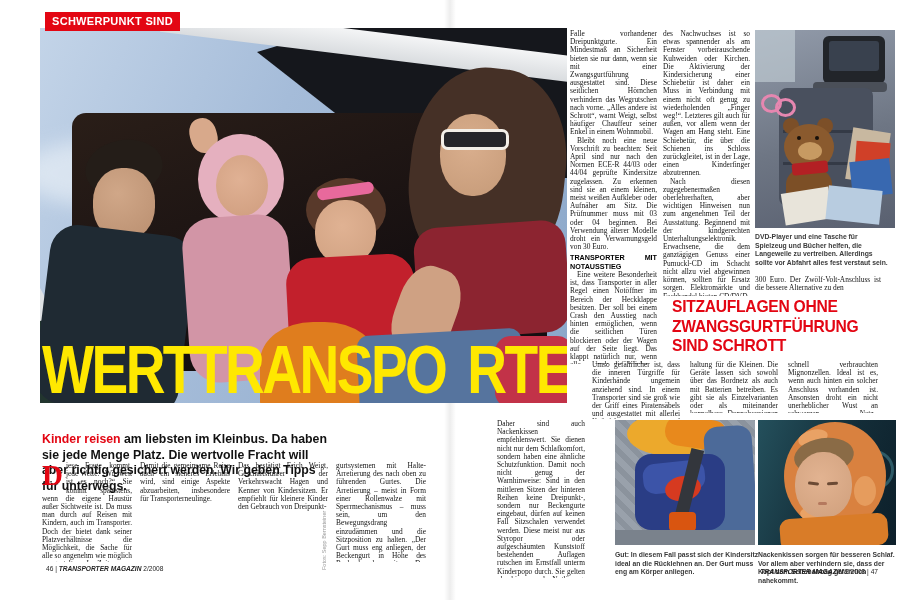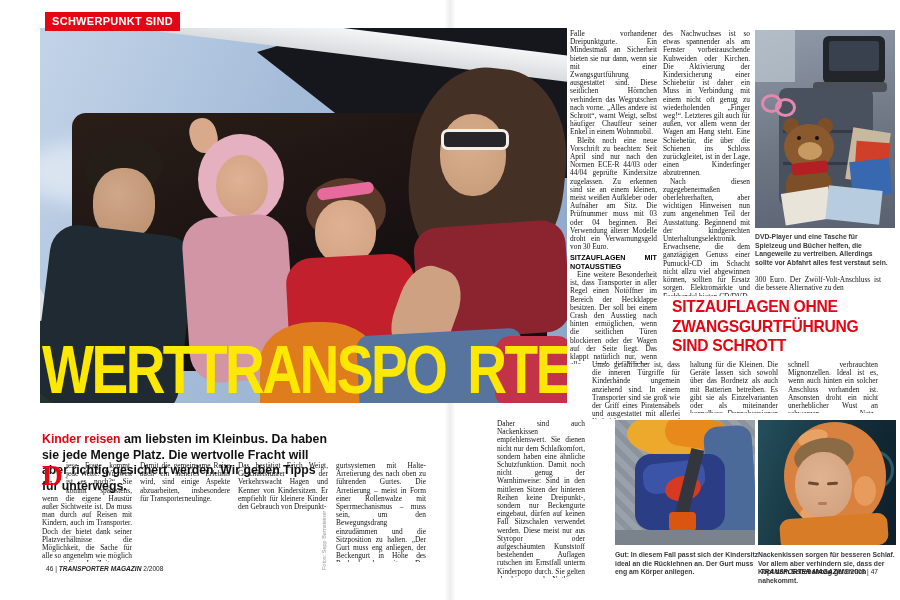--- a/index.html
+++ b/index.html
@@ -171,21 +171,21 @@
   <div class="abs col" style="left:336px;top:462px;width:90px;height:100px">
     <p>gurtsystemen mit Halte-Arretierung des nach oben zu führenden Gurtes. Die Arretierung – meist in Form einer Rollenwalze mit Sperrmechanismus – muss sein, um den Bewegungsdrang einzudämmen und die Sitzposition zu halten. „Der Gurt muss eng anliegen, der Beckengurt in Höhe des Beckenknochens sitzen. Der obere Gurt sollte über dem mittleren Schlüsselbein nicht zu nahe am Hals anliegen“, so Weigt. Zwischen Beckengurt und Körper dürfe maximal eine flache Hand passen. So lasse sich der Submarining-Effekt, also das Durchrutschen unterm Beckengurt, am ehesten verhindern.</p>
 
   </div>
   <div class="abs credit">Fotos: Sepp Bernsteiner</div>
   <div class="abs footer" style="left:46px;top:565px;"><span>46</span><span> | </span><span class="brand">TRANSPORTER MAGAZIN</span><span> 2/2008</span></div>
 
   <div class="abs col" style="left:570px;top:30px;width:87px;height:334px">
     <p>Falle vorhandener Dreipunktgurte. Ein Mindestmaß an Sicherheit bieten sie nur dann, wenn sie mit einer Zwangsgurtführung ausgestattet sind. Diese seitlichen Hörnchen verhindern das Wegrutschen nach vorne. „Alles andere ist Schrott“, warnt Weigt, selbst häufiger Chauffeur seiner Enkel in einem Wohnmobil.</p>
     <p>Bleibt noch eine neue Vorschrift zu beachten: Seit April sind nur nach den Normen ECE-R 44/03 oder 44/04 geprüfte Kindersitze zugelassen. Zu erkennen sind sie an einem kleinen, meist weißen Aufkleber oder Aufnäher am Sitz. Die Prüfnummer muss mit 03 oder 04 beginnen. Bei Verwendung älterer Modelle droht ein Verwarnungsgeld von 30 Euro.</p>
-    <p class="subhead">SITZAUFLAGEN MIT NOTAUSSTIEG</p>
+    <p class="subhead">TRANSPORTER MIT NOTAUSSTIEG</p>
     <p>Eine weitere Besonderheit ist, dass Transporter in aller Regel einen Notöffner im Bereich der Heckklappe besitzen. Der soll bei einem Crash den Ausstieg nach hinten ermöglichen, wenn die seitlichen Türen blockieren oder der Wagen auf der Seite liegt. Das klappt natürlich nur, wenn alle – auch die Kinder – wissen, wo der Öffner funktioniert.</p>
 
   </div>
   <div class="abs col" style="left:663px;top:30px;width:87px;height:266px">
     <p>des Nachwuchses ist so etwas spannender als am Fenster vorbeirauschende Kuhweiden oder Kirchen. Die Aktivierung der Kindersicherung einer Schiebetür ist daher ein Muss in Verbindung mit einem nicht oft genug zu wiederholenden „Finger weg!“. Letzteres gilt auch für außen, vor allem wenn der Wagen am Hang steht. Eine Schiebetür, die über die Schienen ins Schloss zurückgleitet, ist in der Lage, einen Kinderfinger abzutrennen.</p>
     <p>Nach diesen zugegebenermaßen oberlehrerhaften, aber wichtigen Hinweisen nun zum angenehmen Teil der Ausstattung. Beginnend mit der kindgerechten Unterhaltungselektronik. Erwachsene, die dem ganztägigen Genuss einer Pumuckl-CD im Schacht nicht allzu viel abgewinnen können, sollten für Ersatz sorgen. Elektromärkte und Fachhandel bieten CD/DVD-Kombinationen mit kleinen Flachbildschirmen an, die sich mit Klettverschlussbändern an den Kopfstützen befestigen lassen.</p>
 
   </div>
 
   <div class="abs ph ph-org">

